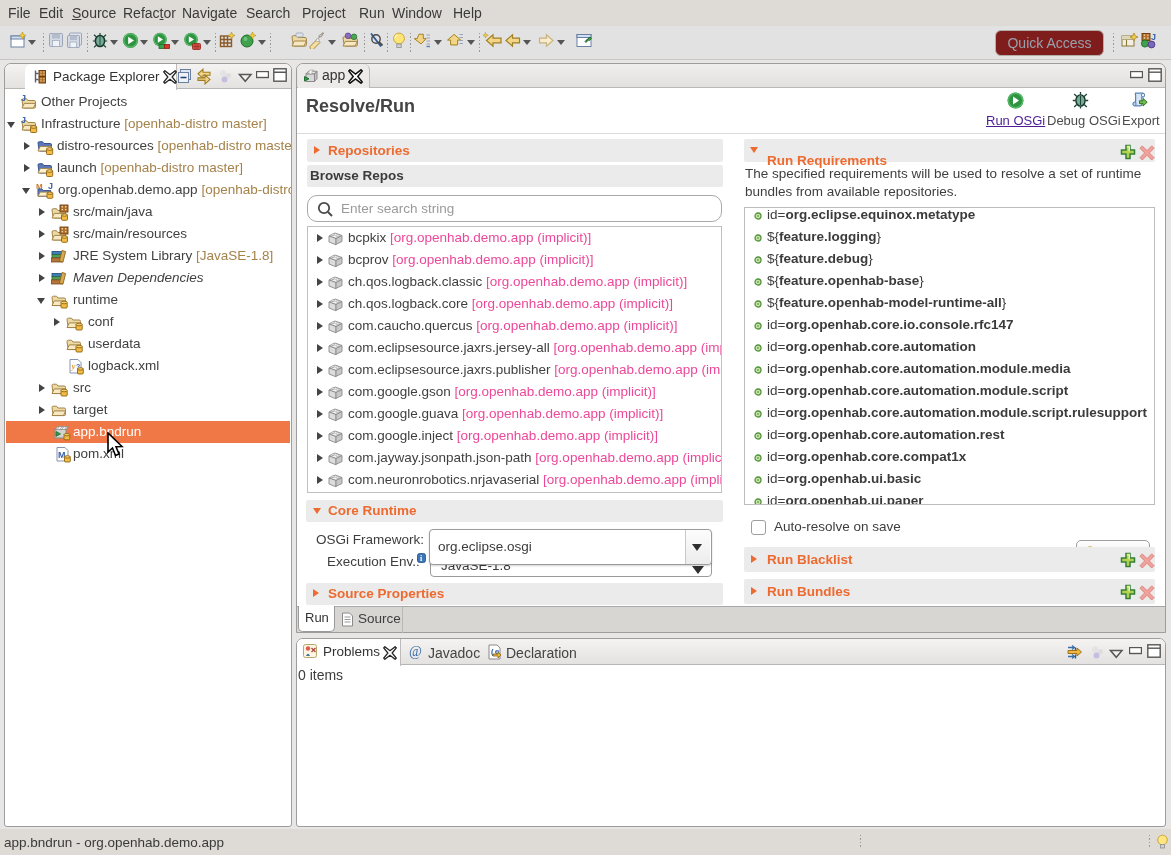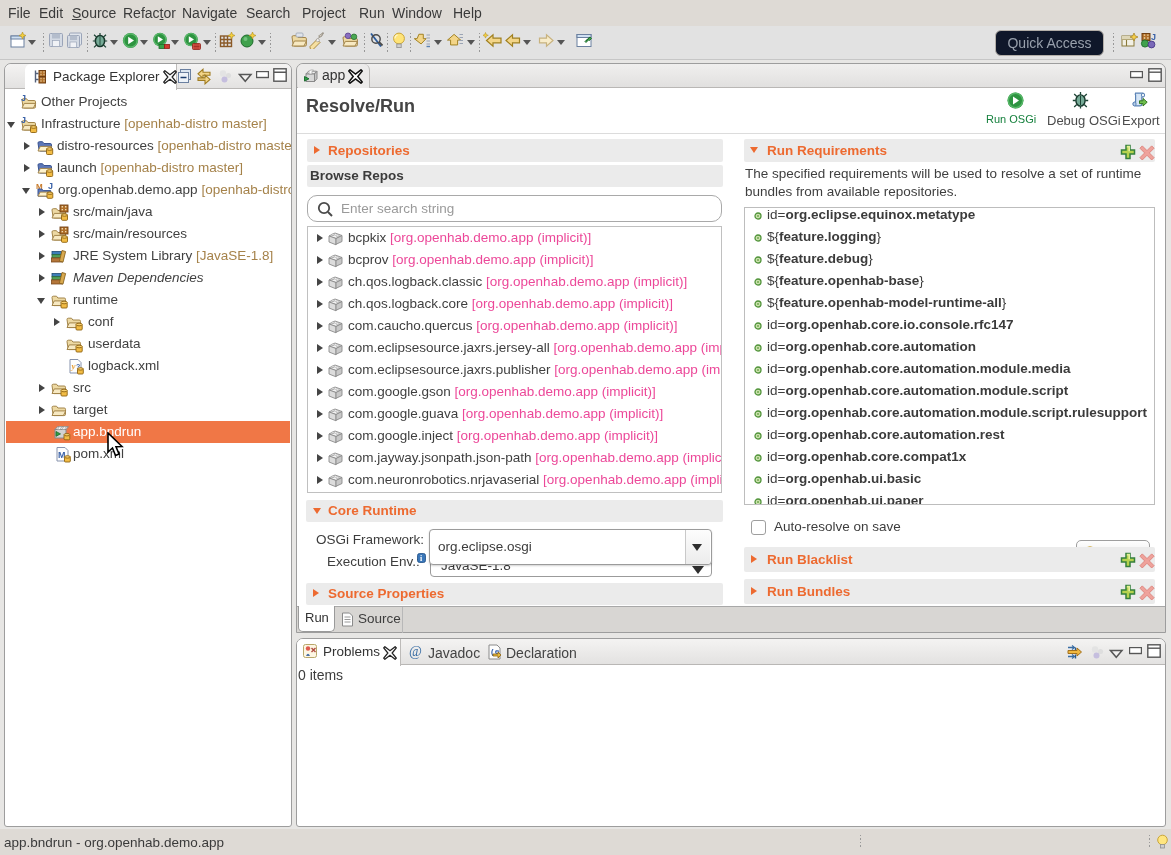--- a/index.html
+++ b/index.html
@@ -7,21 +7,21 @@
 body { font-family:"Liberation Sans", sans-serif; background:#e7e6e4; position:relative; font-size:13.5px; color:#3c3c3c; }
 .abs { position:absolute; }
 svg { display:block; }
 
 #menubar { left:0; top:0; width:1171px; height:26px; background:#dedad5; }
 #menubar span { position:absolute; top:5px; font-size:14px; color:#3a3a3a; }
 #toolbar { left:0; top:26px; width:1171px; height:34px; background:#e2e2e2; border-bottom:1px solid #c6c6c6; }
 .tsep { position:absolute; top:33px; width:1px; height:20px;
   background-image:repeating-linear-gradient(#989898 0 1.5px, transparent 1.5px 3.5px); }
 .tdrop { position:absolute; top:40px; width:0; height:0; border-left:4.5px solid transparent; border-right:4.5px solid transparent; border-top:5px solid #555; }
-#quickaccess { left:995px; top:30px; width:109px; height:26px; border:1px solid #b3aea8; border-radius:6px; background:#0f172a; color:#98a0ac; font-size:14px; text-align:center; line-height:24px; }
+#quickaccess { left:995px; top:30px; width:109px; height:26px; border:1px solid #b3aea8; border-radius:6px; background:#7f1d1d; color:#98a0ac; font-size:14px; text-align:center; line-height:24px; }
 
 .panel { position:absolute; background:#fff; border:1px solid #9d9d9d; border-radius:7px 7px 3px 3px; }
 .viewhdr { position:absolute; left:0; top:0; right:0; height:25px; background:linear-gradient(#f4f3f2,#e3e2e1); border-bottom:1px solid #b9b7b5; border-radius:6px 6px 0 0; }
 .viewtab { position:absolute; left:0; top:0; height:25px; background:#fbfbfa; border-right:1px solid #bdbbb9; border-radius:6px 0 0 0; font-size:14px; color:#333; }
 .vicn { position:absolute; }
 
 
 .trow { position:absolute; height:22px; white-space:nowrap; font-size:13.5px; color:#414141; line-height:22px; }
 .dec { color:#a5824a; }
 .arrc { position:absolute; width:0; height:0; top:6.5px; border-top:4.5px solid transparent; border-bottom:4.5px solid transparent; border-left:6px solid #444; }
@@ -479,21 +479,21 @@
         <ellipse cx="8.5" cy="9.5" rx="4.6" ry="5.6" fill="#76ab97" stroke="#16362a" stroke-width="1.4"></ellipse>
         <path d="M8.5 4 V1 M4.8 5.5 L2.2 3 M12.2 5.5 L14.8 3 M3.8 9.5 H0.8 M13.2 9.5 H16.2 M4.8 13.5 L2.2 16 M12.2 13.5 L14.8 16 M8.5 15 V17.5" stroke="#1e4536" stroke-width="1.3"></path>
         <path d="M8.5 5 v9" stroke="#1e4536" stroke-width="1"></path>
       </svg>
     <svg style="position:absolute;left:834px;top:3px" width="17" height="18" viewBox="0 0 17 18">
         <path d="M4.5 2.2 H11.2 A1.9 1.9 0 0 1 11.2 6 H10.8 V13 A1.9 1.9 0 0 1 8.9 14.9 H4.2 A1.9 1.9 0 0 1 4.2 11.1 H4.6 V4.1 A1.9 1.9 0 0 1 4.5 2.2 z" fill="#d5e5f6" stroke="#5a82b5" stroke-width="1.2"></path>
         <ellipse cx="12" cy="4.1" rx="1.6" ry="1.9" fill="#eef4fb" stroke="#5a82b5" stroke-width="1"></ellipse>
         <ellipse cx="3.5" cy="13" rx="1.6" ry="1.9" fill="#b8cfe8" stroke="#5a82b5" stroke-width="1"></ellipse>
         <path d="M8.5 9.8 h3.5 v-2.4 l4.2 3.8 -4.2 3.8 v-2.4 h-3.5 z" fill="#6fbf4e" stroke="#35761f" stroke-width="1"></path>
       </svg>
-    <div style="position:absolute;left:689px;top:25px;font-size:11px;color:#15803d;">Run OSGi</div>
+    <div style="position:absolute;left:689px;top:25px;font-size:13px;color:#4c1d95;text-decoration:underline;">Run OSGi</div>
     <div style="position:absolute;left:750px;top:25px;font-size:13px;color:#4c4c4c;">Debug OSGi</div>
     <div style="position:absolute;left:825px;top:25px;font-size:13px;color:#4c4c4c;">Export</div>
     <div style="position:absolute;left:0;right:0;top:45px;height:1px;background:#dcdcdc;"></div>
 
     <div class="secbar" style="left:10px;top:51px;width:416px;height:23px;"></div>
     <div class="oarrc" style="left:17px;top:58px;"></div>
     <div class="sectxt" style="left:31px;top:55px;">Repositories</div>
 
     <div class="secbar" style="left:10px;top:77px;width:416px;height:22px;"></div>
     <div style="position:absolute;left:13px;top:80px;font-weight:bold;color:#3b3b3b;">Browse Repos</div>
@@ -663,21 +663,21 @@
       <span style="position:absolute;left:8px;top:9px;">org.eclipse.osgi</span>
       <div style="position:absolute;right:9px;top:14px;width:0;height:0;border-left:5.5px solid transparent;border-right:5.5px solid transparent;border-top:7px solid #2e2e2e;"></div>
     </div>
 
     <div class="secbar" style="left:9px;top:495px;width:417px;height:22px;"></div>
     <div class="oarrc" style="left:16px;top:501px;"></div>
     <div class="sectxt" style="left:31px;top:498px;">Source Properties</div>
 
     <div class="secbar" style="left:447px;top:51px;width:411px;height:23px;"></div>
     <div class="oarro" style="left:453px;top:59px;"></div>
-    <div class="sectxt" style="left:470px;top:55px;">Run Requirements</div>
+    <div class="sectxt" style="left:470px;top:65px;">Run Requirements</div>
     <svg class="plus" style="position:absolute;left:823px;top:56px" width="16" height="16">
         <path d="M6 1.5 h4 v4.5 h4.5 v4 h-4.5 v4.5 h-4 v-4.5 h-4.5 v-4 h4.5 z" fill="#b5d24e" stroke="#35803c" stroke-width="1.5"></path>
         <path d="M6.8 2.6 h2.4 v4.6" fill="none" stroke="#e4ef9a" stroke-width="1.6"></path>
       </svg>
     <svg style="position:absolute;left:842px;top:56px" width="16" height="16">
         <path d="M3 1.5 l5 5 5-5 2.5 2.5 -5 5 5 5 -2.5 2.5 -5-5 -5 5 -2.5-2.5 5-5 -5-5 z" fill="#efa29b" stroke="#dd837c" stroke-width="1" transform="scale(0.94) translate(0.5,0.5)"></path>
       </svg>
     <div style="position:absolute;left:448px;top:77px;width:410px;line-height:18px;color:#3f3f3f;">The specified requirements will be used to resolve a set of runtime bundles from available repositories.</div>
 
     <div id="reqlist" style="position:absolute;left:447px;top:119px;width:411px;height:298px;background:#fff;border:1px solid #bdbdbd;overflow:hidden;">

